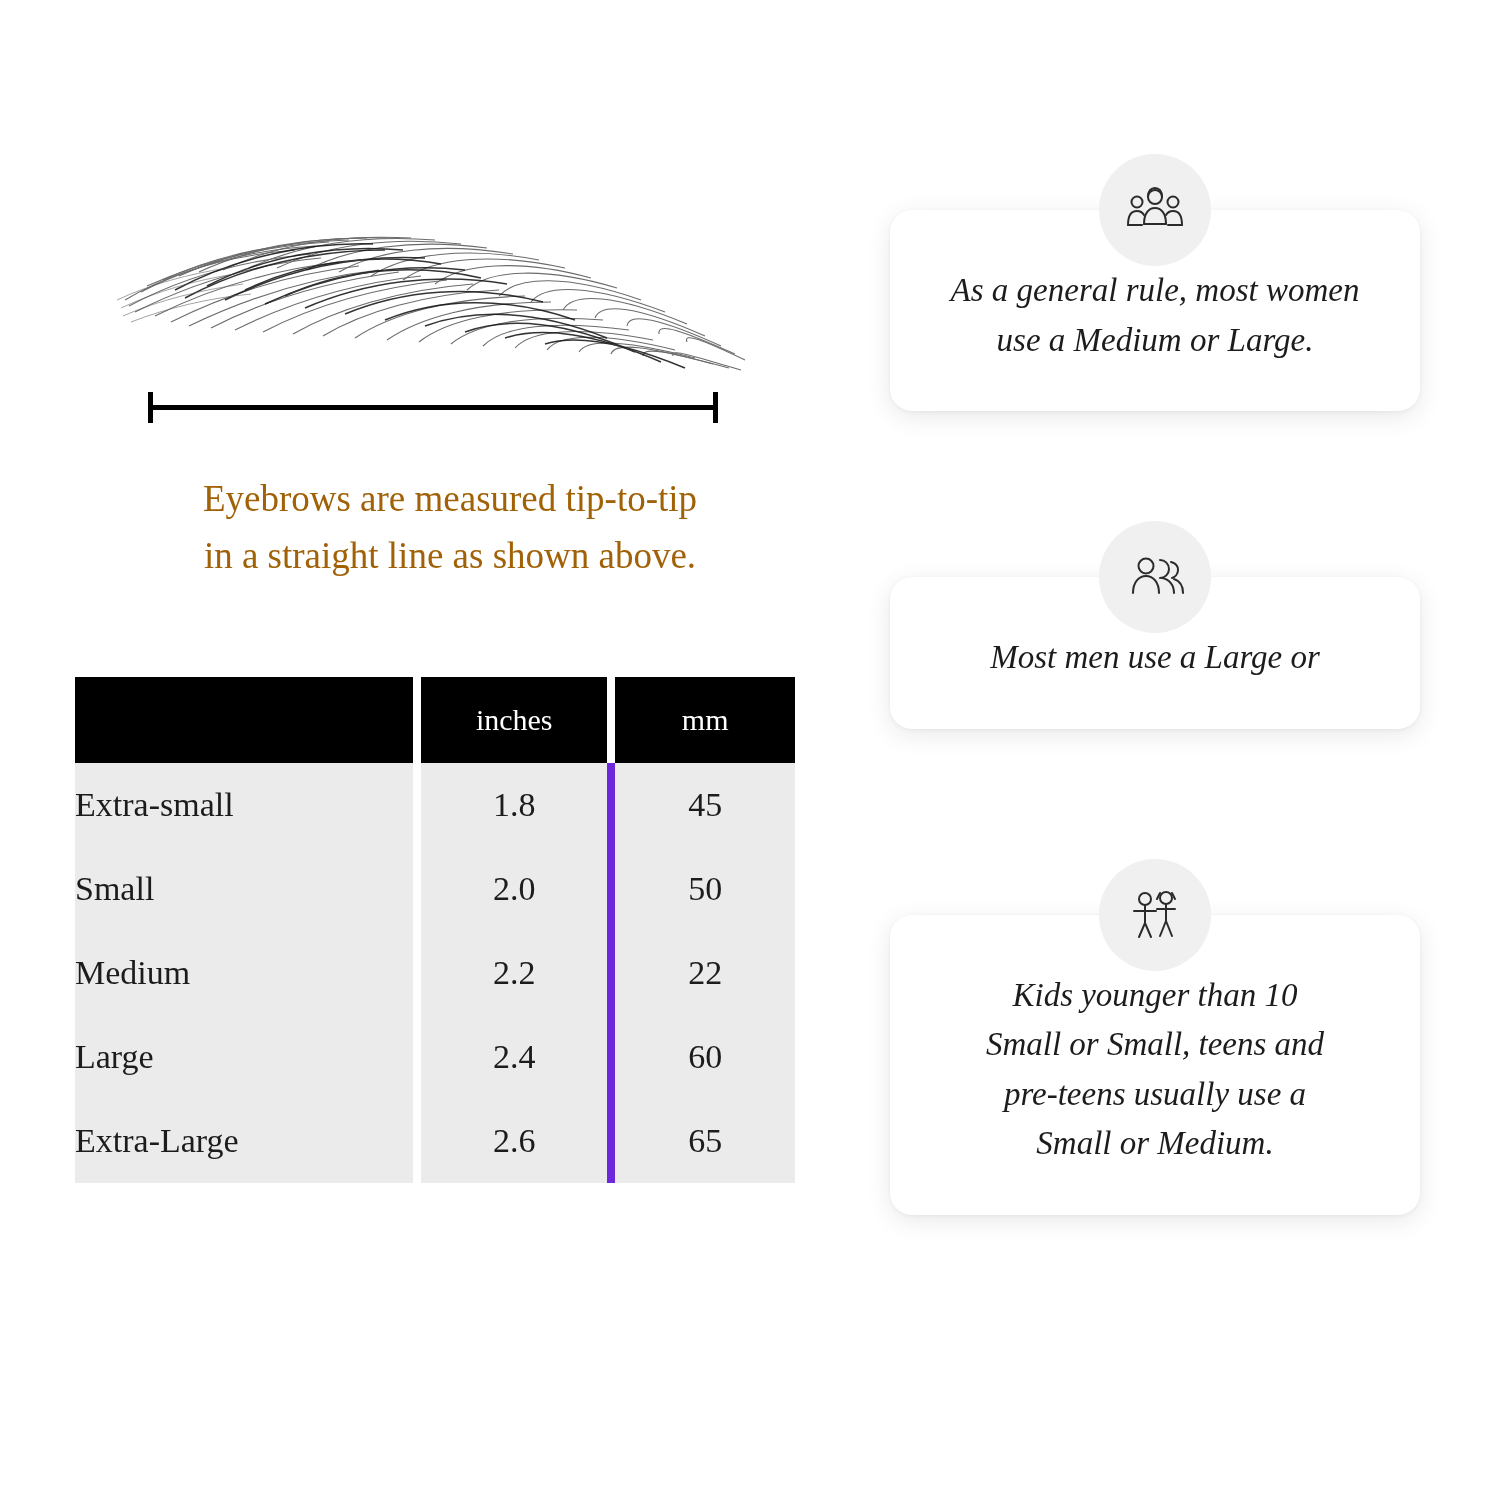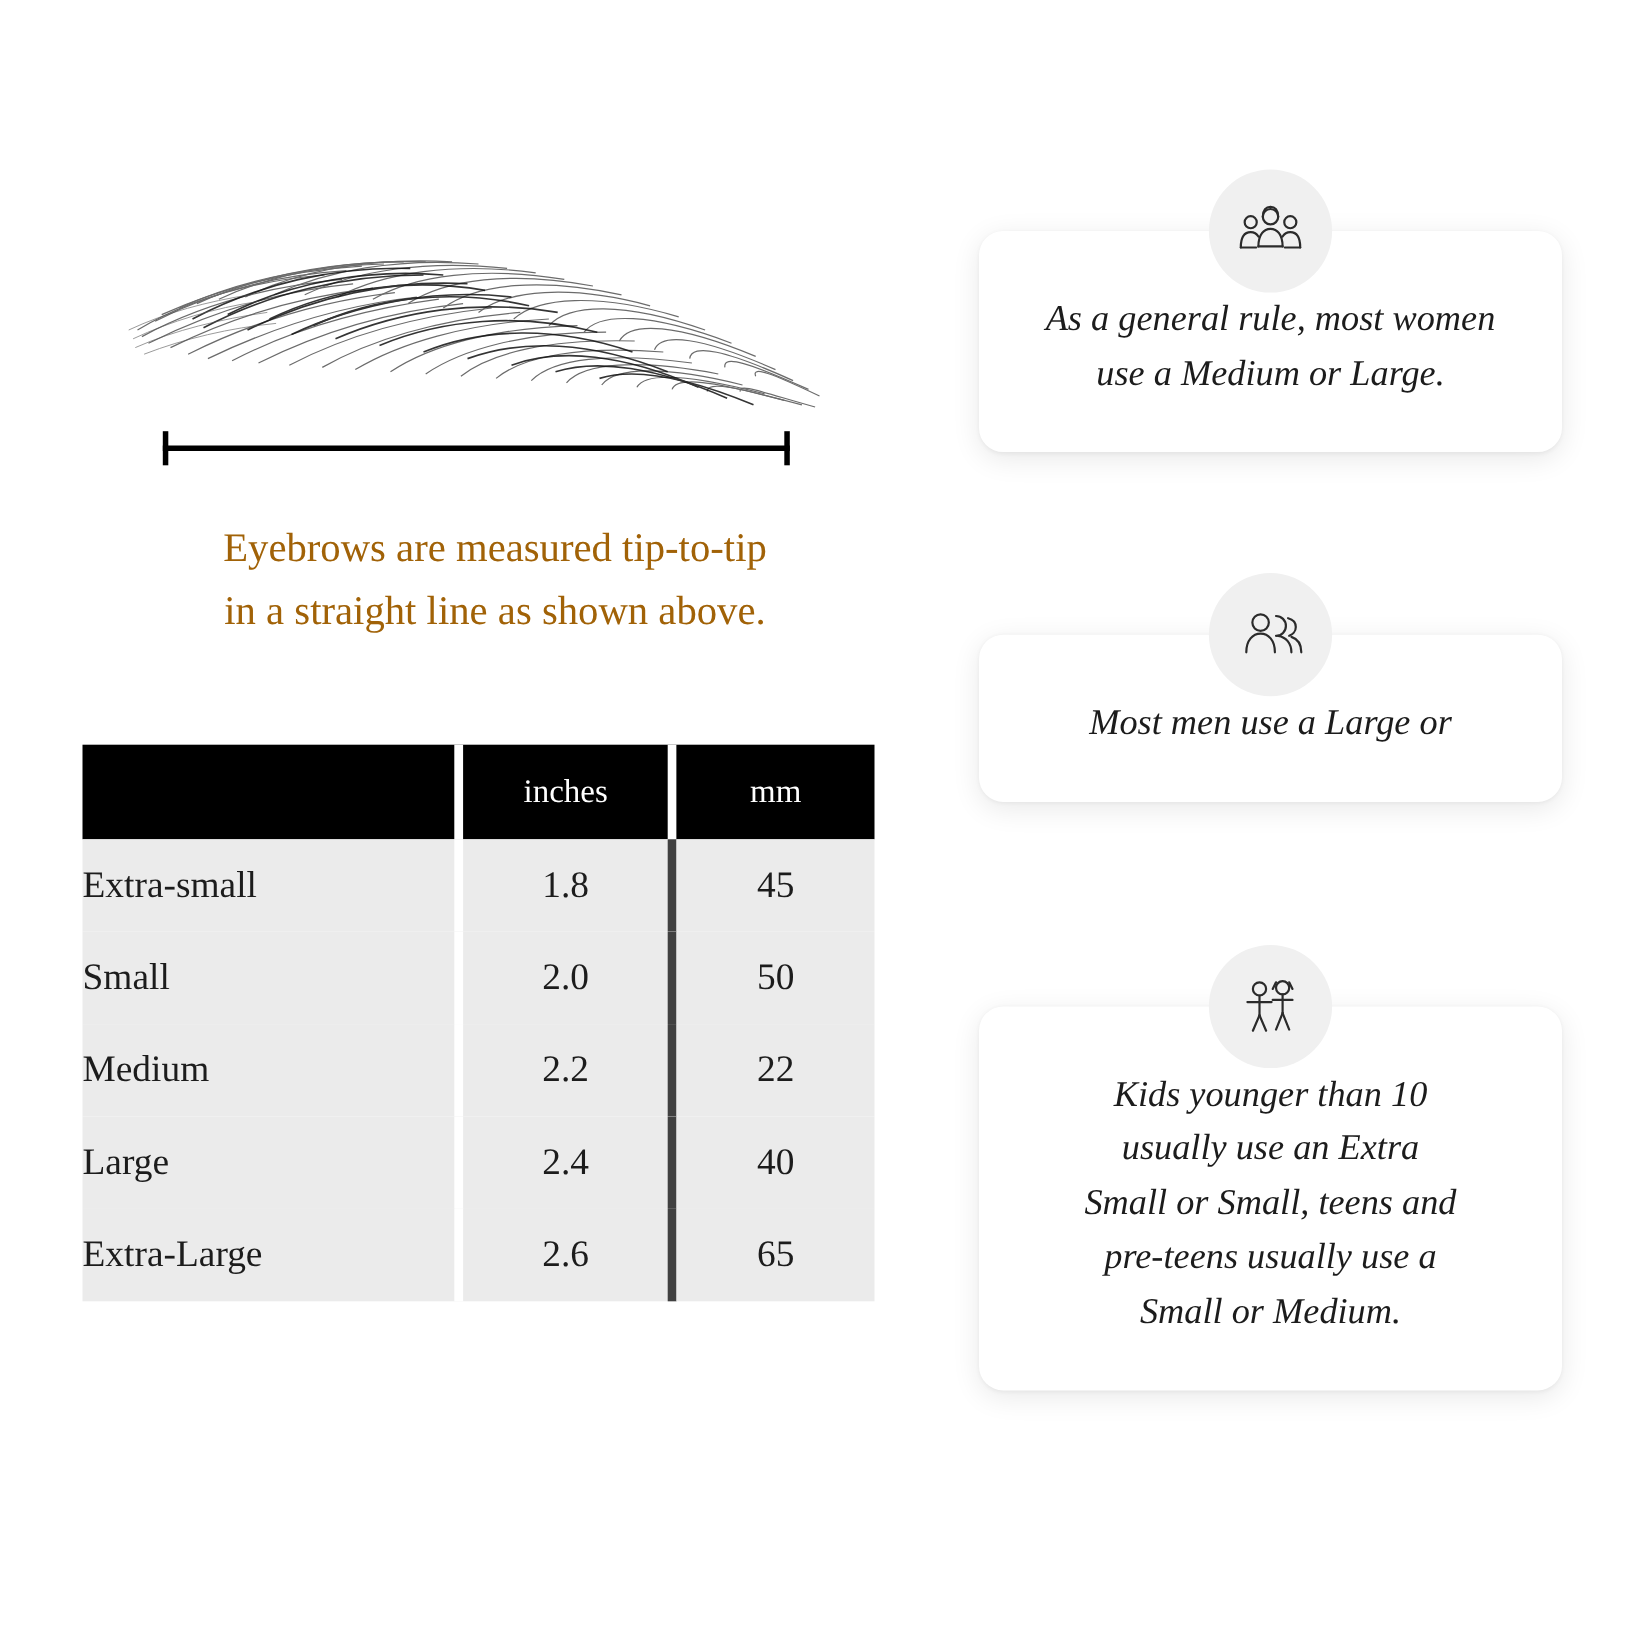--- a/index.html
+++ b/index.html
@@ -115,21 +115,21 @@
     font-size: 34px;
     height: 84px;
     vertical-align: middle;
     color: #1c1c1c;
   }
   .size-table tbody td.name {
     border-right: 8px solid #fff;
   }
   .size-table tbody td.num {
     text-align: center;
-    border-right: 8px solid #404040;
+    border-right: 8px solid #6d28d9;
   }
   .size-table tbody td.num.last {
     border-right: none;
   }
 
   
   .right-col {
     width: 670px;
     box-sizing: border-box;
     padding: 150px 80px 0 60px;
@@ -284,21 +284,21 @@
           <td class="num last">50</td>
         </tr>
         <tr>
           <td class="name">Medium</td>
           <td class="num">2.2</td>
           <td class="num last">22</td>
         </tr>
         <tr>
           <td class="name">Large</td>
           <td class="num">2.4</td>
-          <td class="num last">40</td>
+          <td class="num last">60</td>
         </tr>
         <tr>
           <td class="name">Extra-Large</td>
           <td class="num">2.6</td>
           <td class="num last">65</td>
         </tr>
       </tbody>
     </table>
 
   </div>
@@ -354,21 +354,20 @@
           <path d="M40 17 L40 34"></path>
           <path d="M31 12 L34 6"></path>
           <path d="M49 12 L46 6"></path>
           <path d="M31 22 L49 22"></path>
           <path d="M40 34 L34 49"></path>
           <path d="M40 34 L46 49"></path>
         </svg>
       </div>
       <div class="note-card">
         <div>Kids younger than 10</div>
-        <div>usually use an Extra</div>
         <div>Small or Small, teens and</div>
         <div>pre-teens usually use a</div>
         <div>Small or Medium.</div>
       </div>
     </div>
 
   </div>
 </div>
 
 </body></html>

